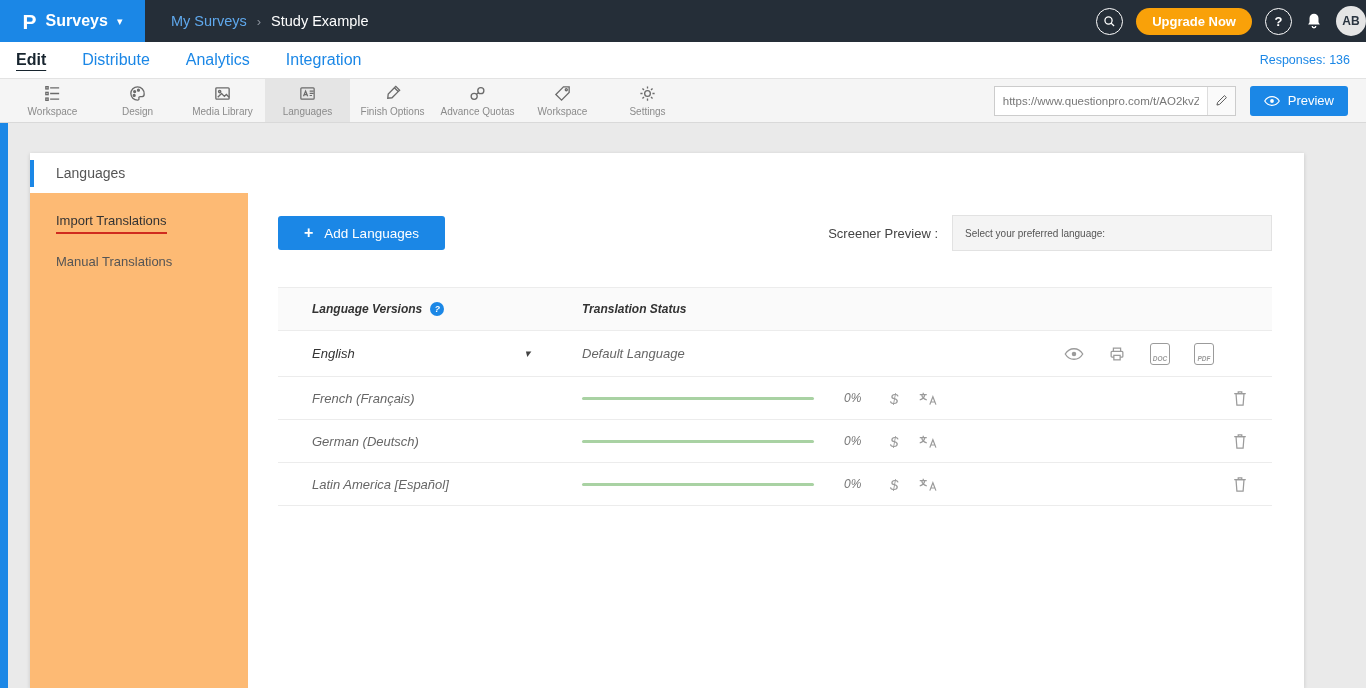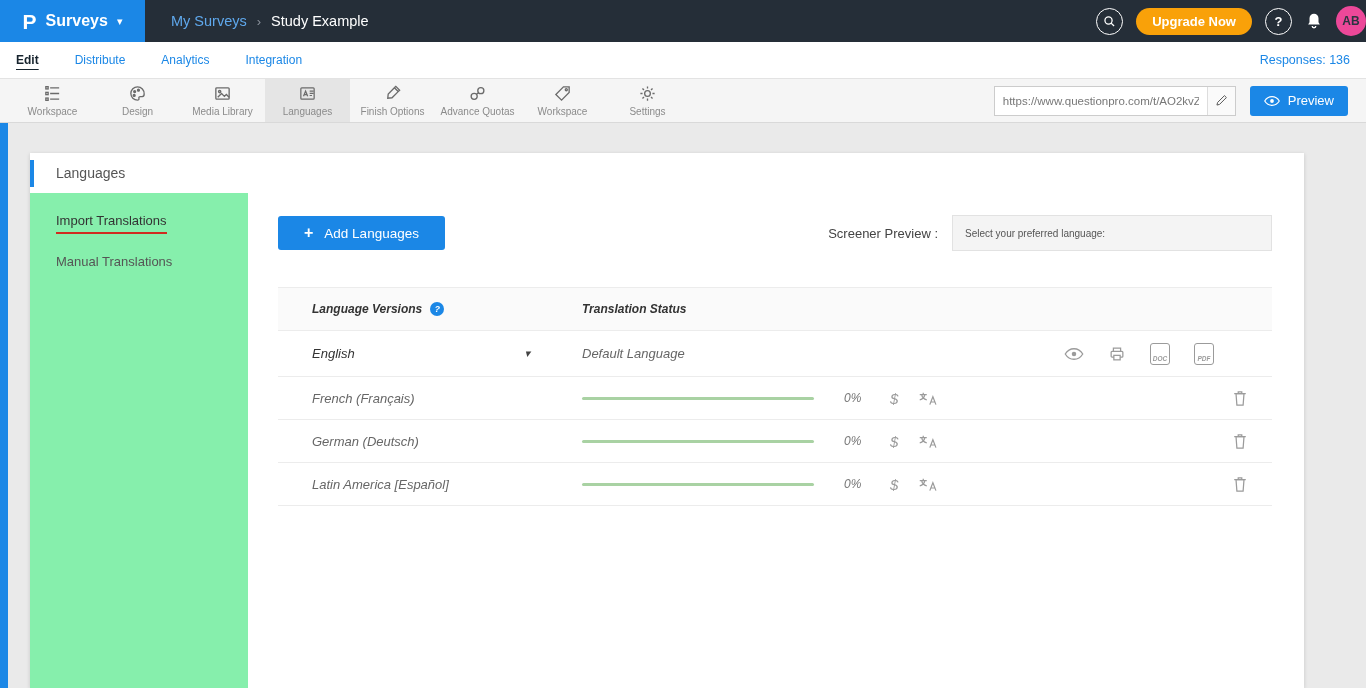--- a/index.html
+++ b/index.html
@@ -20,46 +20,46 @@
   .logo-product{color:#fff;font-size:16px;font-weight:700;}
   .logo-caret{color:#fff;font-size:11px;}
   .crumbs{margin-left:26px;display:flex;align-items:center;gap:10px;font-size:14.5px;}
   .crumb-link{color:#5fa8ec;cursor:pointer;}
   .crumb-sep{color:#8a919b;font-size:13px;}
   .crumb-current{color:#fff;}
   .topbar-right{margin-left:auto;display:flex;align-items:center;gap:13px;margin-right:0;}
   .circle-btn{width:27px;height:27px;border:1.5px solid #fff;border-radius:50%;display:flex;align-items:center;justify-content:center;color:#fff;cursor:pointer;font-size:13px;font-weight:700;}
   .upgrade-btn{background:var(--upgrade_bg);color:#fff;font-size:13px;font-weight:700;height:27px;padding:0 16px;border-radius:14px;display:flex;align-items:center;cursor:pointer;border:none;}
   .bell-btn{color:#fff;display:flex;align-items:center;cursor:pointer;}
-  .avatar{width:30px;height:30px;background:#ec4899;border-radius:50%;display:flex;align-items:center;justify-content:center;font-size:12px;font-weight:700;color:#2a3440;cursor:pointer;}
+  .avatar{width:30px;height:30px;background:#e5e5e5;border-radius:50%;display:flex;align-items:center;justify-content:center;font-size:12px;font-weight:700;color:#2a3440;cursor:pointer;}
 
   
   .navrow{height:37px;background:#fff;display:flex;align-items:center;padding:0 16px;border-bottom:1px solid #e3e3e3;}
-  .tab{font-size:12px;margin-right:36px;color:var(--accent);cursor:pointer;}
+  .tab{font-size:16px;margin-right:36px;color:var(--accent);cursor:pointer;}
   .tab.active{color:#17242e;font-weight:700;text-decoration:underline;text-underline-offset:5px;}
   .responses{margin-left:auto;color:var(--accent);font-size:12.5px;cursor:pointer;}
 
   
   .toolbar{height:44px;background:#f5f5f5;display:flex;align-items:stretch;padding-left:10px;border-bottom:1px solid #d9d9d9;}
   .tool{width:85px;display:flex;flex-direction:column;align-items:center;justify-content:center;gap:3px;color:#6b6b6b;cursor:pointer;}
   .tool .lbl{font-size:10px;color:#8b8b8b;white-space:nowrap;}
   .tool.active{background:#e5e5e5;}
   .toolbar-right{margin-left:auto;display:flex;align-items:center;gap:14px;padding-right:18px;}
   .url-wrap{display:flex;height:30px;border:1px solid #ccc;background:#fff;align-items:stretch;}
   .url-input{border:none;outline:none;width:212px;font-size:11.5px;color:#777;padding:0 8px;font-family:"Liberation Sans",sans-serif;}
   .pencil-btn{width:28px;border:none;border-left:1px solid #ddd;background:#fafafa;display:flex;align-items:center;justify-content:center;color:#555;cursor:pointer;}
   .preview-btn{height:30px;background:var(--accent);color:#fff;font-size:13px;border:none;border-radius:3px;display:flex;align-items:center;gap:8px;padding:0 14px;cursor:pointer;}
 
   
   .content{position:relative;height:565px;}
   .left-strip{position:absolute;left:0;top:0;bottom:0;width:8px;background:var(--accent);}
   .card{position:absolute;left:30px;top:30px;width:1274px;bottom:0;background:#fff;box-shadow:0 1px 4px rgba(0,0,0,.15);}
   .card-title{height:40px;display:flex;align-items:center;padding-left:26px;font-size:14px;color:#555;position:relative;}
   .card-title::before{content:"";position:absolute;left:0;top:7px;width:4px;height:27px;background:var(--accent);}
-  .sidebar{position:absolute;left:0;top:40px;bottom:0;width:218px;background:#86efac;padding-top:20px;}
+  .sidebar{position:absolute;left:0;top:40px;bottom:0;width:218px;background:#fdba74;padding-top:20px;}
   .side-item{padding-left:26px;font-size:13px;color:#555;margin-bottom:26px;cursor:pointer;}
   .side-item.active span{color:#333;border-bottom:2px solid var(--active_underline);padding-bottom:4px;}
   .main{position:absolute;left:218px;top:40px;right:0;bottom:0;padding:22px 32px 0 30px;}
   .main-top{display:flex;align-items:center;}
   .add-btn{height:34px;background:var(--accent);color:#fff;font-size:13.5px;display:flex;align-items:center;gap:11px;padding:0 26px;border:none;border-radius:3px;cursor:pointer;}
   .add-btn .plus{font-size:16px;font-weight:700;}
   .screener{margin-left:auto;display:flex;align-items:center;gap:14px;}
   .screener-label{font-size:13px;color:#444;}
   .screener-select{width:320px;height:36px;background:#f4f4f4;border:1px solid #e2e2e2;display:flex;align-items:center;padding-left:12px;font-size:10px;color:#555;cursor:pointer;}
 

